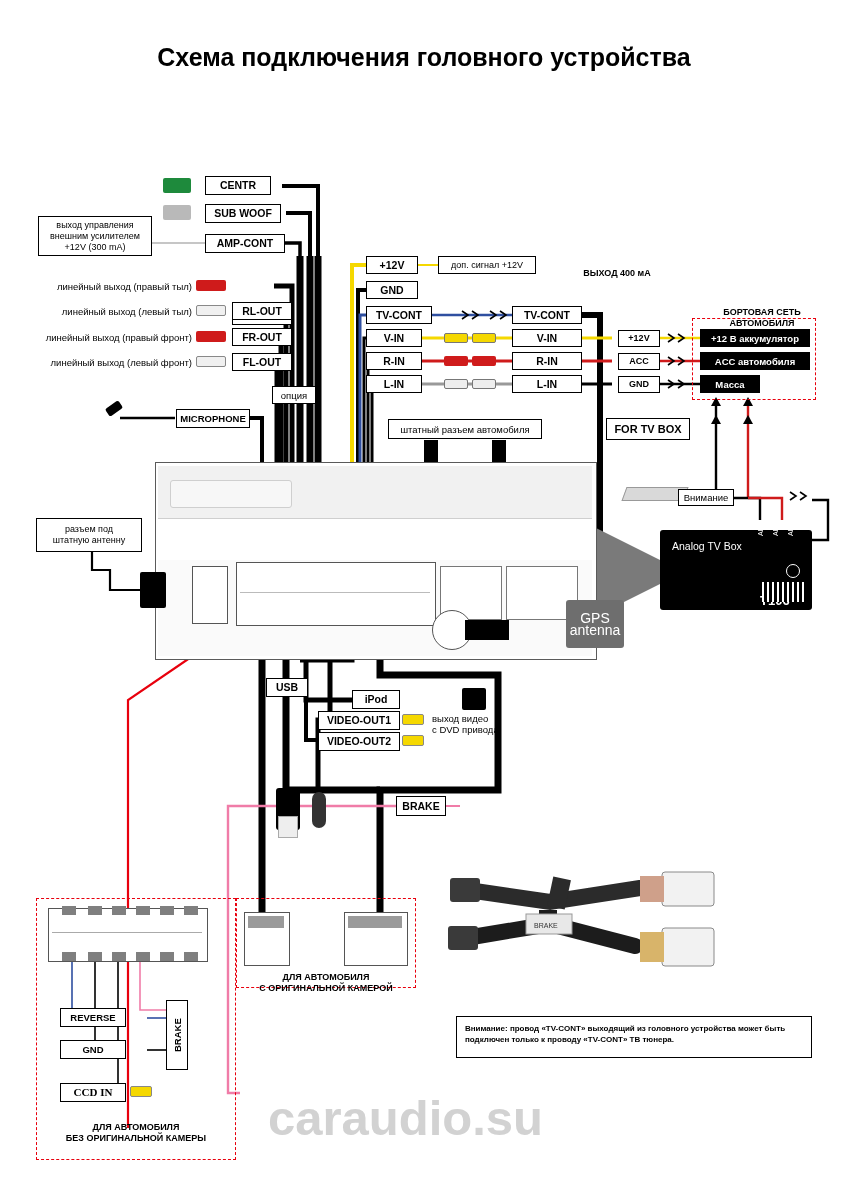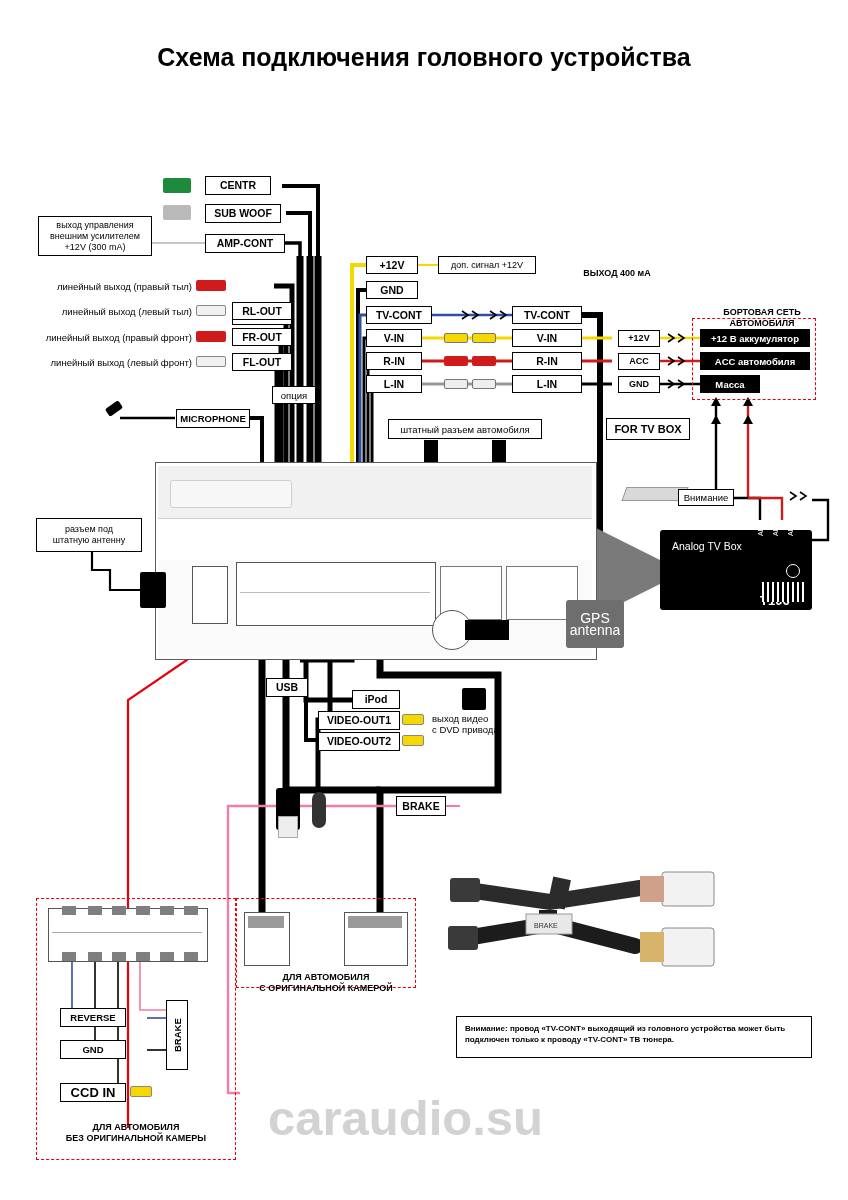--- a/index.html
+++ b/index.html
@@ -318,21 +318,21 @@
   <div class="abs" style="left:184px;top:906px;width:14px;height:9px;background:#7f7f7f;"></div>
   <div class="abs" style="left:62px;top:952px;width:14px;height:9px;background:#7f7f7f;"></div>
   <div class="abs" style="left:88px;top:952px;width:14px;height:9px;background:#7f7f7f;"></div>
   <div class="abs" style="left:112px;top:952px;width:14px;height:9px;background:#7f7f7f;"></div>
   <div class="abs" style="left:136px;top:952px;width:14px;height:9px;background:#7f7f7f;"></div>
   <div class="abs" style="left:160px;top:952px;width:14px;height:9px;background:#7f7f7f;"></div>
   <div class="abs" style="left:184px;top:952px;width:14px;height:9px;background:#7f7f7f;"></div>
 
   <div class="box" style="left:60px;top:1008px;width:66px;height:19px;font-size:9.5px;">REVERSE</div>
   <div class="box" style="left:60px;top:1040px;width:66px;height:19px;font-size:9.5px;">GND</div>
-  <div class="box" style="left:60px;top:1083px;width:66px;height:19px;font-size:13px;">CCD IN</div>
+  <div class="box" style="left:60px;top:1083px;width:66px;height:19px;font-size:11px;font-family:Liberation Serif, serif;">CCD IN</div>
   <div class="abs" style="left:130px;top:1086px;width:22px;height:11px;background:#f5d800;border:1px solid #888;box-sizing:border-box;border-radius:2px;"></div>
   <div class="box" style="left:166px;top:1000px;width:22px;height:70px;font-size:9.5px;writing-mode:vertical-rl;transform:rotate(180deg);">BRAKE</div>
 
   <div class="hdrsm" style="left:36px;top:1122px;width:200px;">
     <div>ДЛЯ АВТОМОБИЛЯ</div>
     <div>БЕЗ ОРИГИНАЛЬНОЙ КАМЕРЫ</div>
   </div>
 
   <div class="abs" style="left:430px;top:866px;width:290px;height:112px;">
     <svg width="290" height="112">

